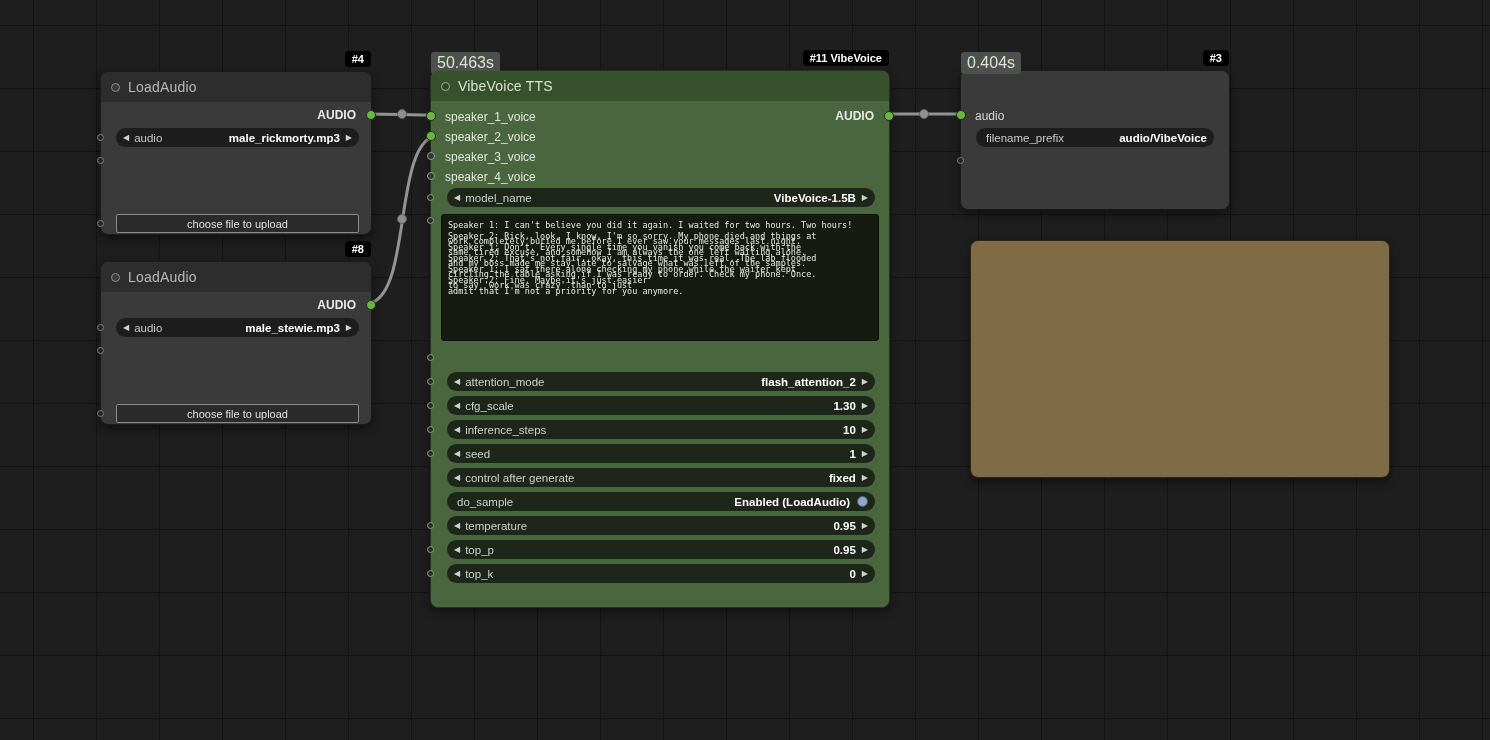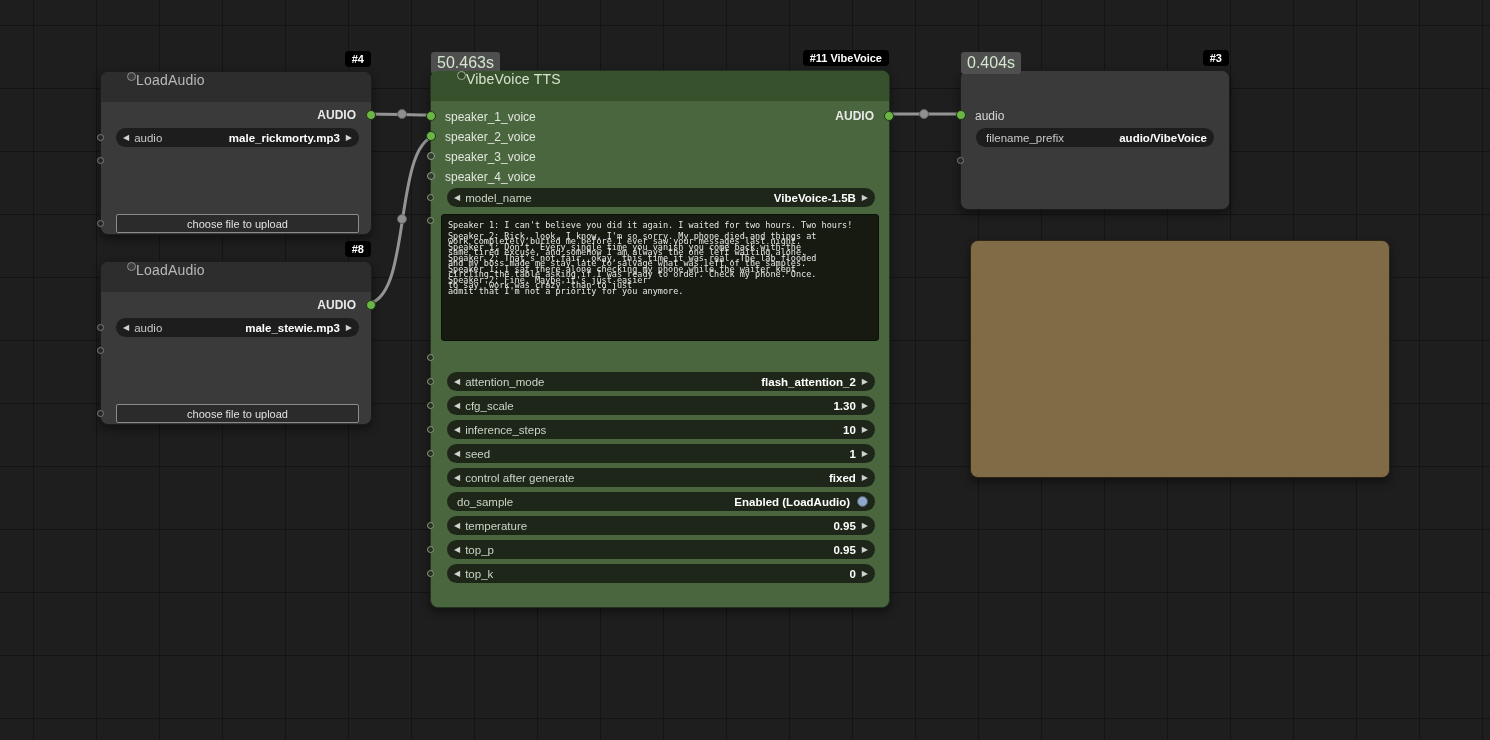--- a/index.html
+++ b/index.html
@@ -21,21 +21,21 @@
   .node{position:absolute;z-index:2;border-radius:8px;border:1px solid #1c1c1c;
         box-shadow:0 4px 10px rgba(0,0,0,.45)}
   .node.gray{background:var(--node-body,#3a3a3a)}
   .node.gray .header{background:var(--node-header,#2d2d2d)}
   .node.green{background:var(--vibevoice-body,#4a663f);border-color:#24331f}
   .node.green .header{background:var(--vibevoice-header,#36512c)}
   .node.brown{background:var(--notes-body,#7f6b45);border-color:#2e2414}
   .node.brown .header{background:var(--notes-header,#46341f)}
 
   .header{position:absolute;left:0;right:0;top:0;height:30px;border-radius:7px 7px 0 0;
-          display:flex;padding-left:26px}
+          display:flex;align-items:center;gap:8px;padding-left:10px}
   .title-dot{width:9px;height:9px;border-radius:50%;background:#3c3c3c;border:1.5px solid #8d8d8d;flex:0 0 auto}
   .node.green .title-dot{background:#2e4526;border-color:#9fb096}
   .node.brown .title-dot{background:#3a2d1a;border-color:#a08f6d}
   .title{font-size:14px;color:#b8b8b8;letter-spacing:.2px}
   .node.green .title{color:#d9e2cf}
   .node.brown .title{color:#d8cbb1}
 
   .badge-id{position:absolute;top:-21px;right:0;background:var(--badge-bg,#000);color:#fff;
             font-size:11px;font-weight:700;padding:2px 7px;border-radius:4px;white-space:nowrap}
   .badge-time{position:absolute;top:-19px;left:0;background:var(--timing-badge-bg,#4f4f4f);color:#d3e6cd;

